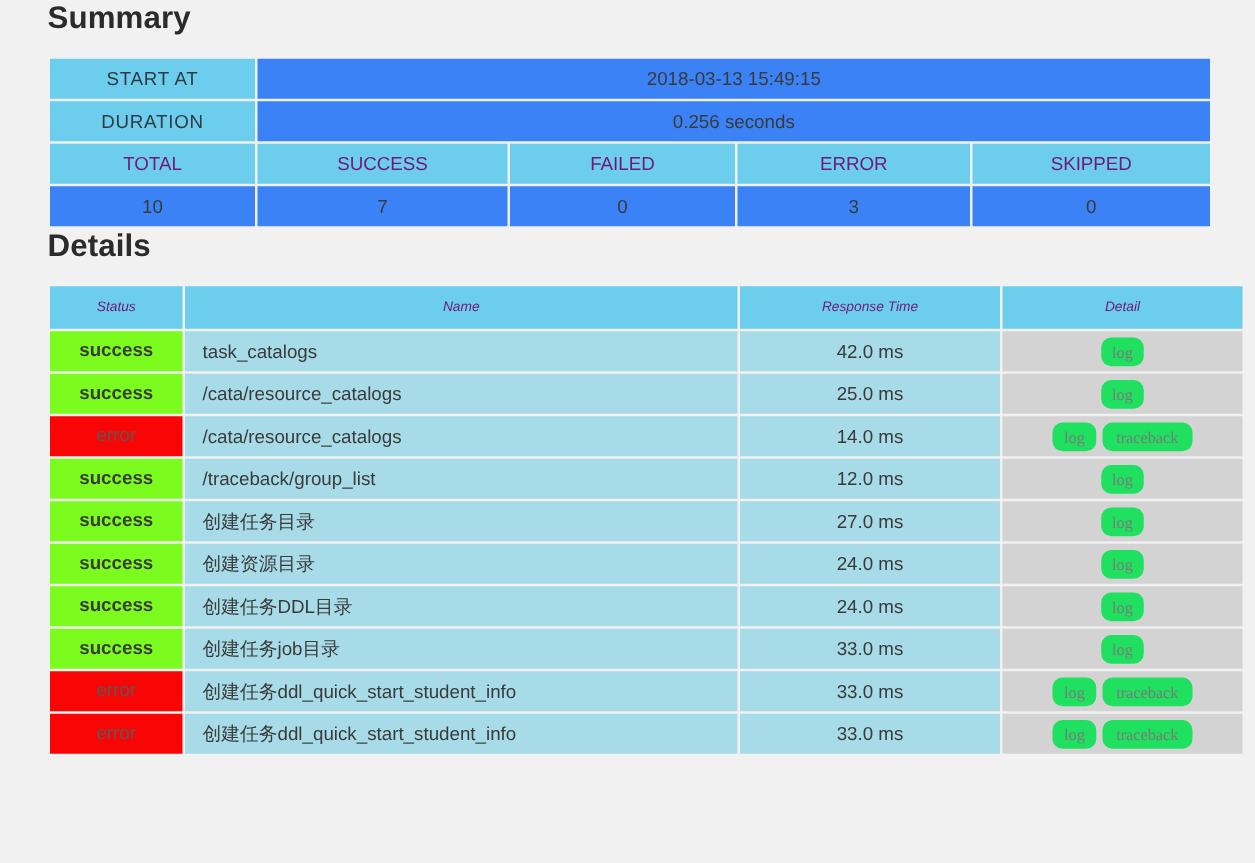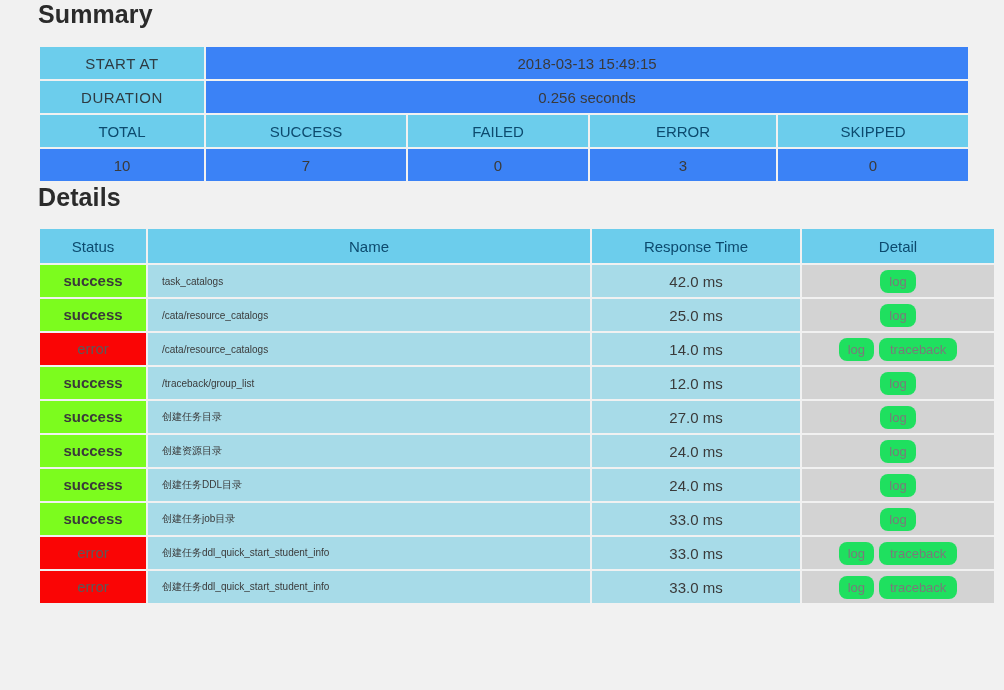--- a/index.html
+++ b/index.html
@@ -50,43 +50,44 @@
     vertical-align: middle;
     font-size: 15px;
     font-weight: normal;
     color: #3a3a3a;
     text-align: center;
     background: #a7dbe8;
     border: 0;
   }
   th, td.hdr {
     background: #6ccdec;
-    color: #0c4a6e;
+    color: #701a75;
     font-weight: normal;
   }
   .summary-table td.label {
     background: #6ccdec;
     color: #2e3b42;
     letter-spacing: 0.6px;
     margin-left: 29px;
   }
   .summary-table td.value {
     background: #3b82f6;
   }
   .details-table th {
     height: 34px;
-    font-size: 15px;
+    font-size: 11px;
+    font-style: italic;
   }
   .details-table td {
     height: 32px;
   }
   td.name-cell {
     text-align: left;
     padding-left: 14px;
-    font-size: 10px;
+    font-size: 15px;
     color: #3a3a3a;
   }
   td.status-cell {
     padding: 0;
     background: transparent;
   }
   .status-badge {
     display: block;
     width: 100%;
     height: 32px;
@@ -119,20 +120,21 @@
   .chip {
     display: inline-block;
     background: #1fe05f;
     color: #7a7a7a;
     font-size: 13px;
     border-radius: 8px;
     padding: 4px 9px;
     line-height: 15px;
     cursor: pointer;
     user-select: none;
+    font-family: Liberation Serif, serif;
   }
   .chip.traceback { padding: 4px 11px; text-align: center; }
   
   .sc1 { width: 164px; }
   .sc2 { width: 200px; }
   .sc3 { width: 180px; }
   .sc4 { width: 186px; }
   .sc5 { width: 190px; }
   
   .dc1 { width: 106px; }

